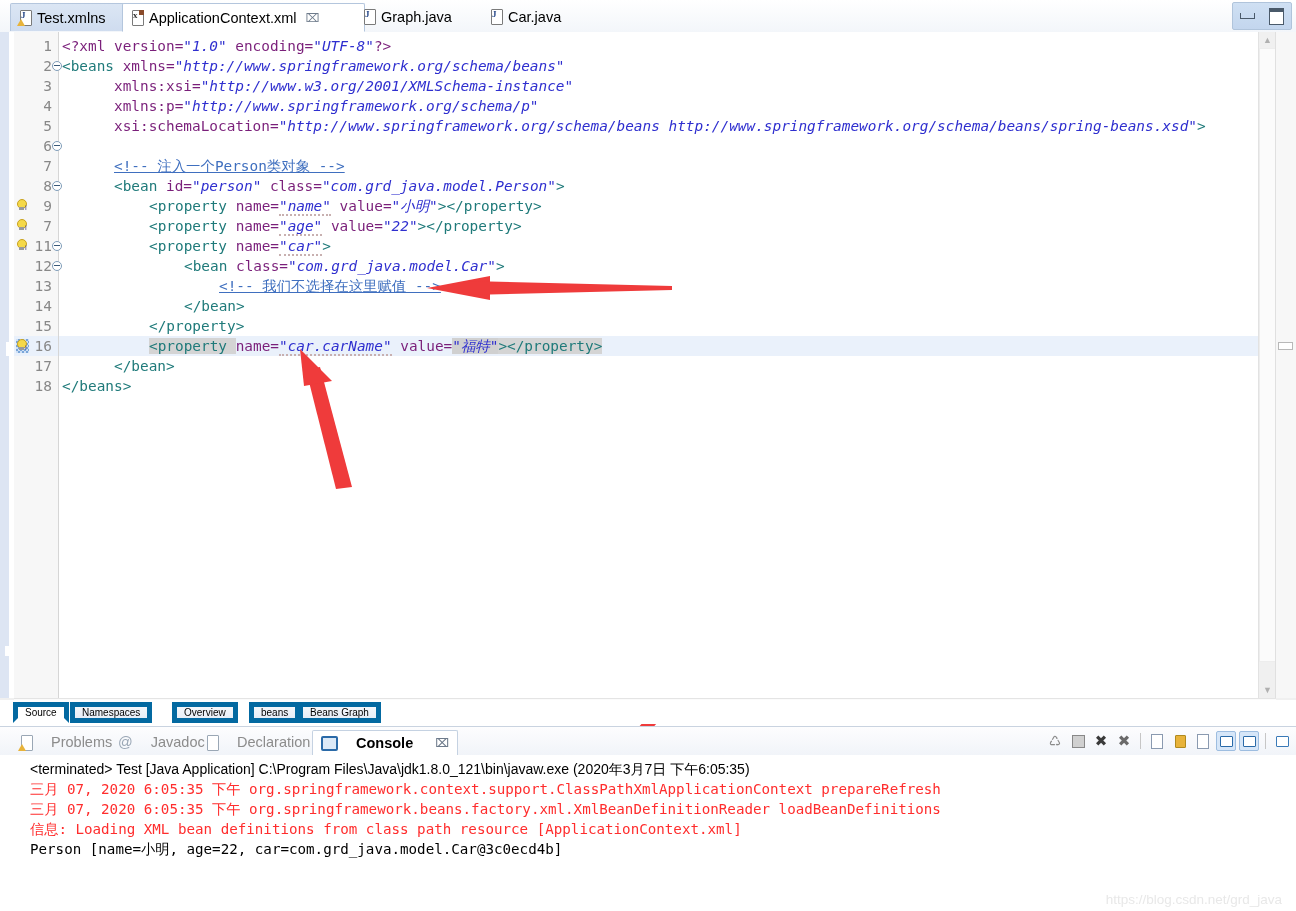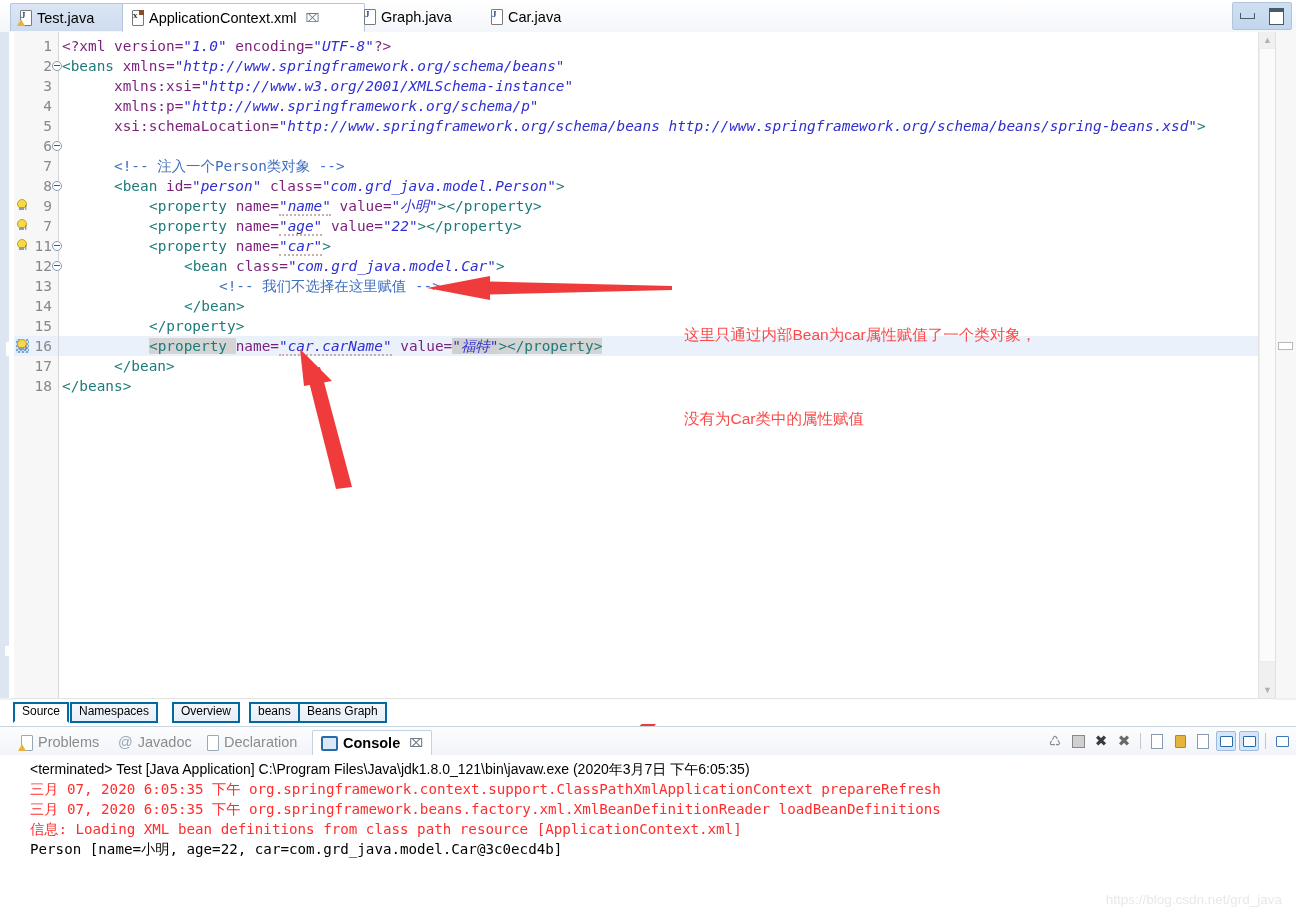--- a/index.html
+++ b/index.html
@@ -131,54 +131,54 @@
   .bulb .base{position:absolute;left:3px;top:8px;width:5px;height:3px;background:#9a9a9a;}
   .bulb .i{position:absolute;left:9px;top:4px;font-size:8px;color:#4a4a8a;font-family:"Liberation Sans",sans-serif;}
   .bulb.sel{background:repeating-conic-gradient(#7aa6d9 0% 25%,#cfe0f5 0% 50%) 0 0/4px 4px;}
 
   .hlrow{position:absolute;left:0;right:0;height:20px;background:#eaf1fb;}
 
   
   .tg{color:#1f7a7a;}          
   .tp{color:#7a1f7a;}          
   .tv{color:#2f2fcf;font-style:italic;}   
-  .tc{color:#3f6fbf;}          
+  .tc{color:#3f6fbf;text-decoration:underline;}          
   .tpi{color:#7a1f7a;}
   .occ{background:#d4d4d4;}
   .selbox{background:#d0d0d0;}
   .sq{border-bottom:2px dotted #c8b0b0;}
 
   
   .anno{
     position:absolute;color:#fa4a4a;
     font-family:"Liberation Sans","DejaVu Sans",sans-serif;
     font-size:15.5px;line-height:28px;white-space:pre;font-weight:500;
   }
   svg.ovl{position:absolute;left:0;top:0;width:1296px;height:911px;pointer-events:none;}
 
   
   .viewtabs{
     position:absolute;left:0;top:700px;width:1296px;height:24px;
     background:#ffffff;
   }
   .vtab{
     position:absolute;top:2px;height:21px;padding:0 7px;
-    display:flex;font-size:12px;color:#000;
-    border:2px solid #0369a1;background:linear-gradient(#f4f7fb,#e8eef7);
+    display:flex;align-items:center;font-size:10px;color:#000;
+    border:5px solid #0369a1;background:linear-gradient(#f4f7fb,#e8eef7);
     box-sizing:border-box;
   }
   .vtab.active{background:#ffffff;border-bottom-color:#fff;}
 
   
   .console{
     position:absolute;left:0;top:726px;width:1296px;height:185px;
     background:#ffffff;border-top:1px solid #c9d3e0;
   }
   .ctabbar{position:absolute;left:0;top:0;width:1296px;height:28px;background:linear-gradient(#fdfdfe,#f1f4f9);}
-  .ctab{position:absolute;top:3px;height:24px;display:flex;align-items:center;gap:5px;padding:0 8px;font-size:14.5px;color:#8c8c8c;white-space:nowrap;}
+  .ctab{position:absolute;top:3px;height:24px;display:flex;align-items:center;gap:18px;padding:0 8px;font-size:14.5px;color:#8c8c8c;white-space:nowrap;}
   .ctab.active{color:#000;font-weight:bold;background:#ffffff;border:1px solid #c5d2e2;border-bottom:none;border-radius:2px 2px 0 0;}
   .ctoolbar{position:absolute;right:4px;top:3px;height:22px;display:flex;align-items:center;gap:3px;}
   .ctool{width:20px;height:20px;position:relative;display:flex;align-items:center;justify-content:center;}
   .ctool.on{background:#d6e6f8;border:1px solid #9dbde0;border-radius:2px;box-sizing:border-box;}
   .csep{width:1px;height:16px;background:#c6c6c6;margin:0 3px;}
 
   .cbody{
     position:absolute;left:0;top:32px;width:1044px;height:157px;background:#fff;overflow:hidden;margin-left:16px;
   }
   .cline{
@@ -199,21 +199,21 @@
 <div class="app">
 
   <div class="tabbar">
 
     <div class="tab inactive" style="left:10px;width:106px;">
       <span class="ficon java">
         <span class="pg"></span>
           <span class="ltr">J</span>
           <span class="warn"></span>
       </span>
-      <span>Test.java</span>
+      <span>Test.xmlns</span>
     </div>
 
     <div class="tab active" style="left:122px;width:225px;">
       <span class="ficon xml">
         <span class="pg"></span>
           <span class="ltr">x</span>
           <span class="corner"></span>
       </span>
       <span>ApplicationContext.xml</span>
       <span class="tabclose">⌧</span>
@@ -400,24 +400,20 @@
       <polygon points="352,487 320,367 306,370 336,489" fill="#ef3b3b"></polygon>
       <polygon points="300,349 332,381 304,386" fill="#ef3b3b"></polygon>
     </g>
 
     <g>
       <polygon points="663,716 551,846 541,838 652,712" fill="#ef3b3b"></polygon>
       <polygon points="527,858 562,838 546,824" fill="#ef3b3b"></polygon>
     </g>
   </svg>
 
-  <div class="anno" style="left:684px;top:265px;">
-    <div>这里只通过内部Bean为car属性赋值了一个类对象，</div>
-    <div>没有为Car类中的属性赋值</div>
-  </div>
 
 
   <div class="viewtabs">
     <div class="vtab active" style="left:13px;">
         <span>Source</span>
       </div>
     <div class="vtab" style="left:70px;">
         <span>Namespaces</span>
       </div>
     <div class="vtab" style="left:172px;">

